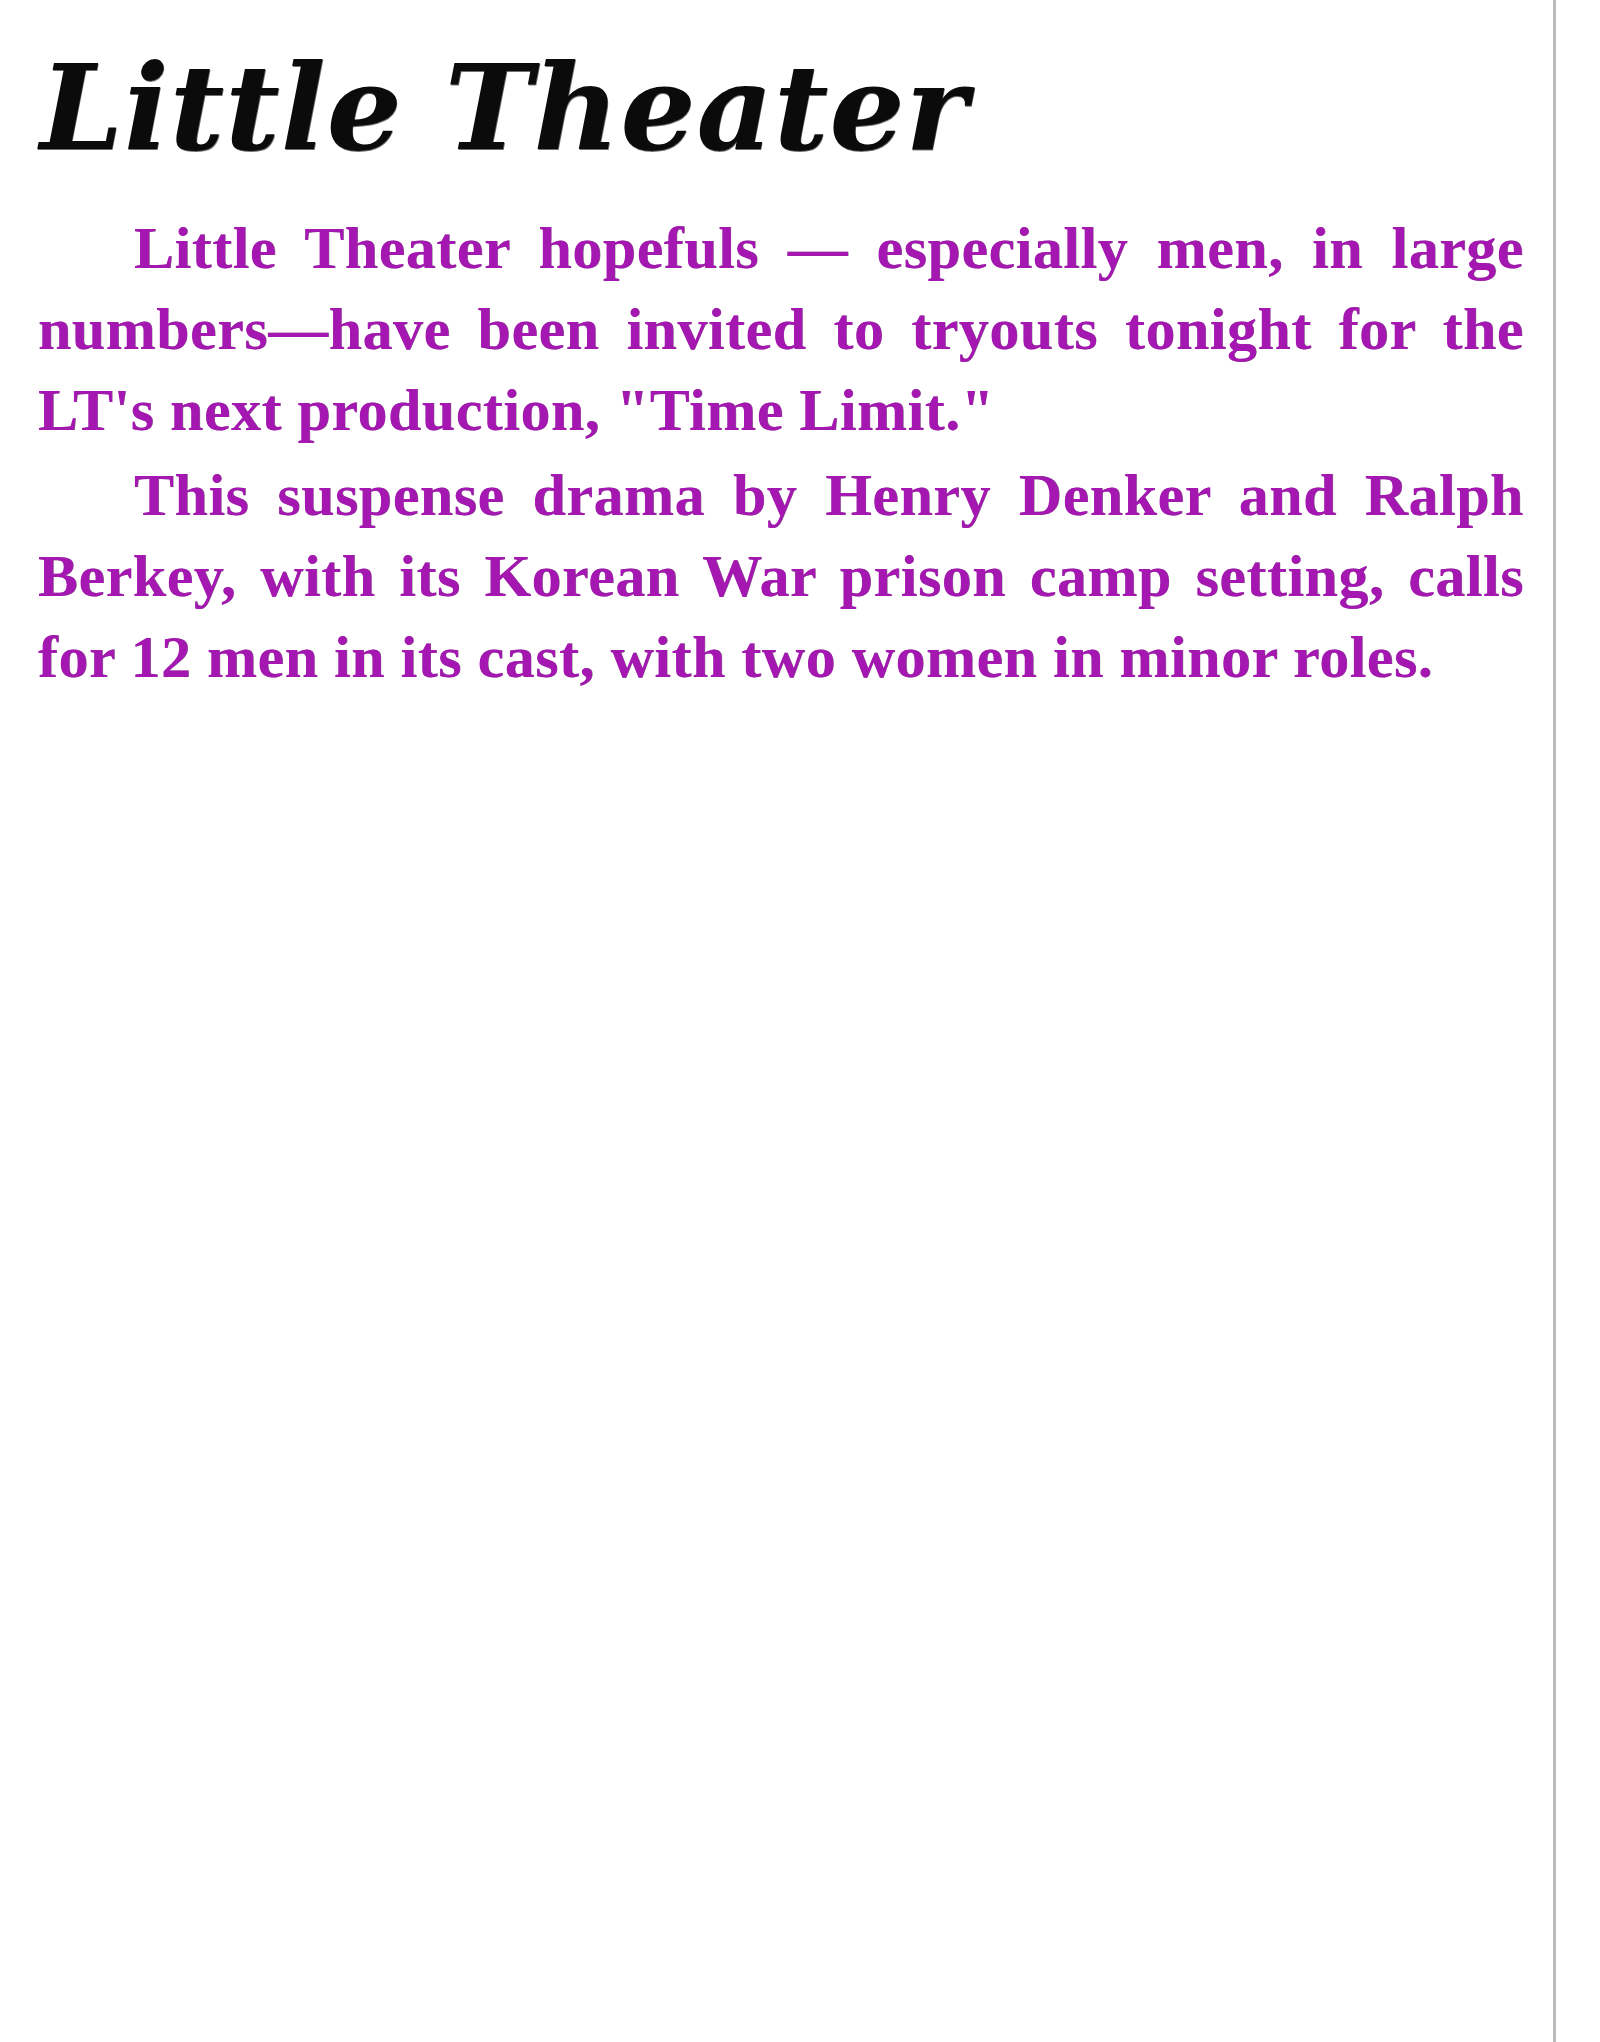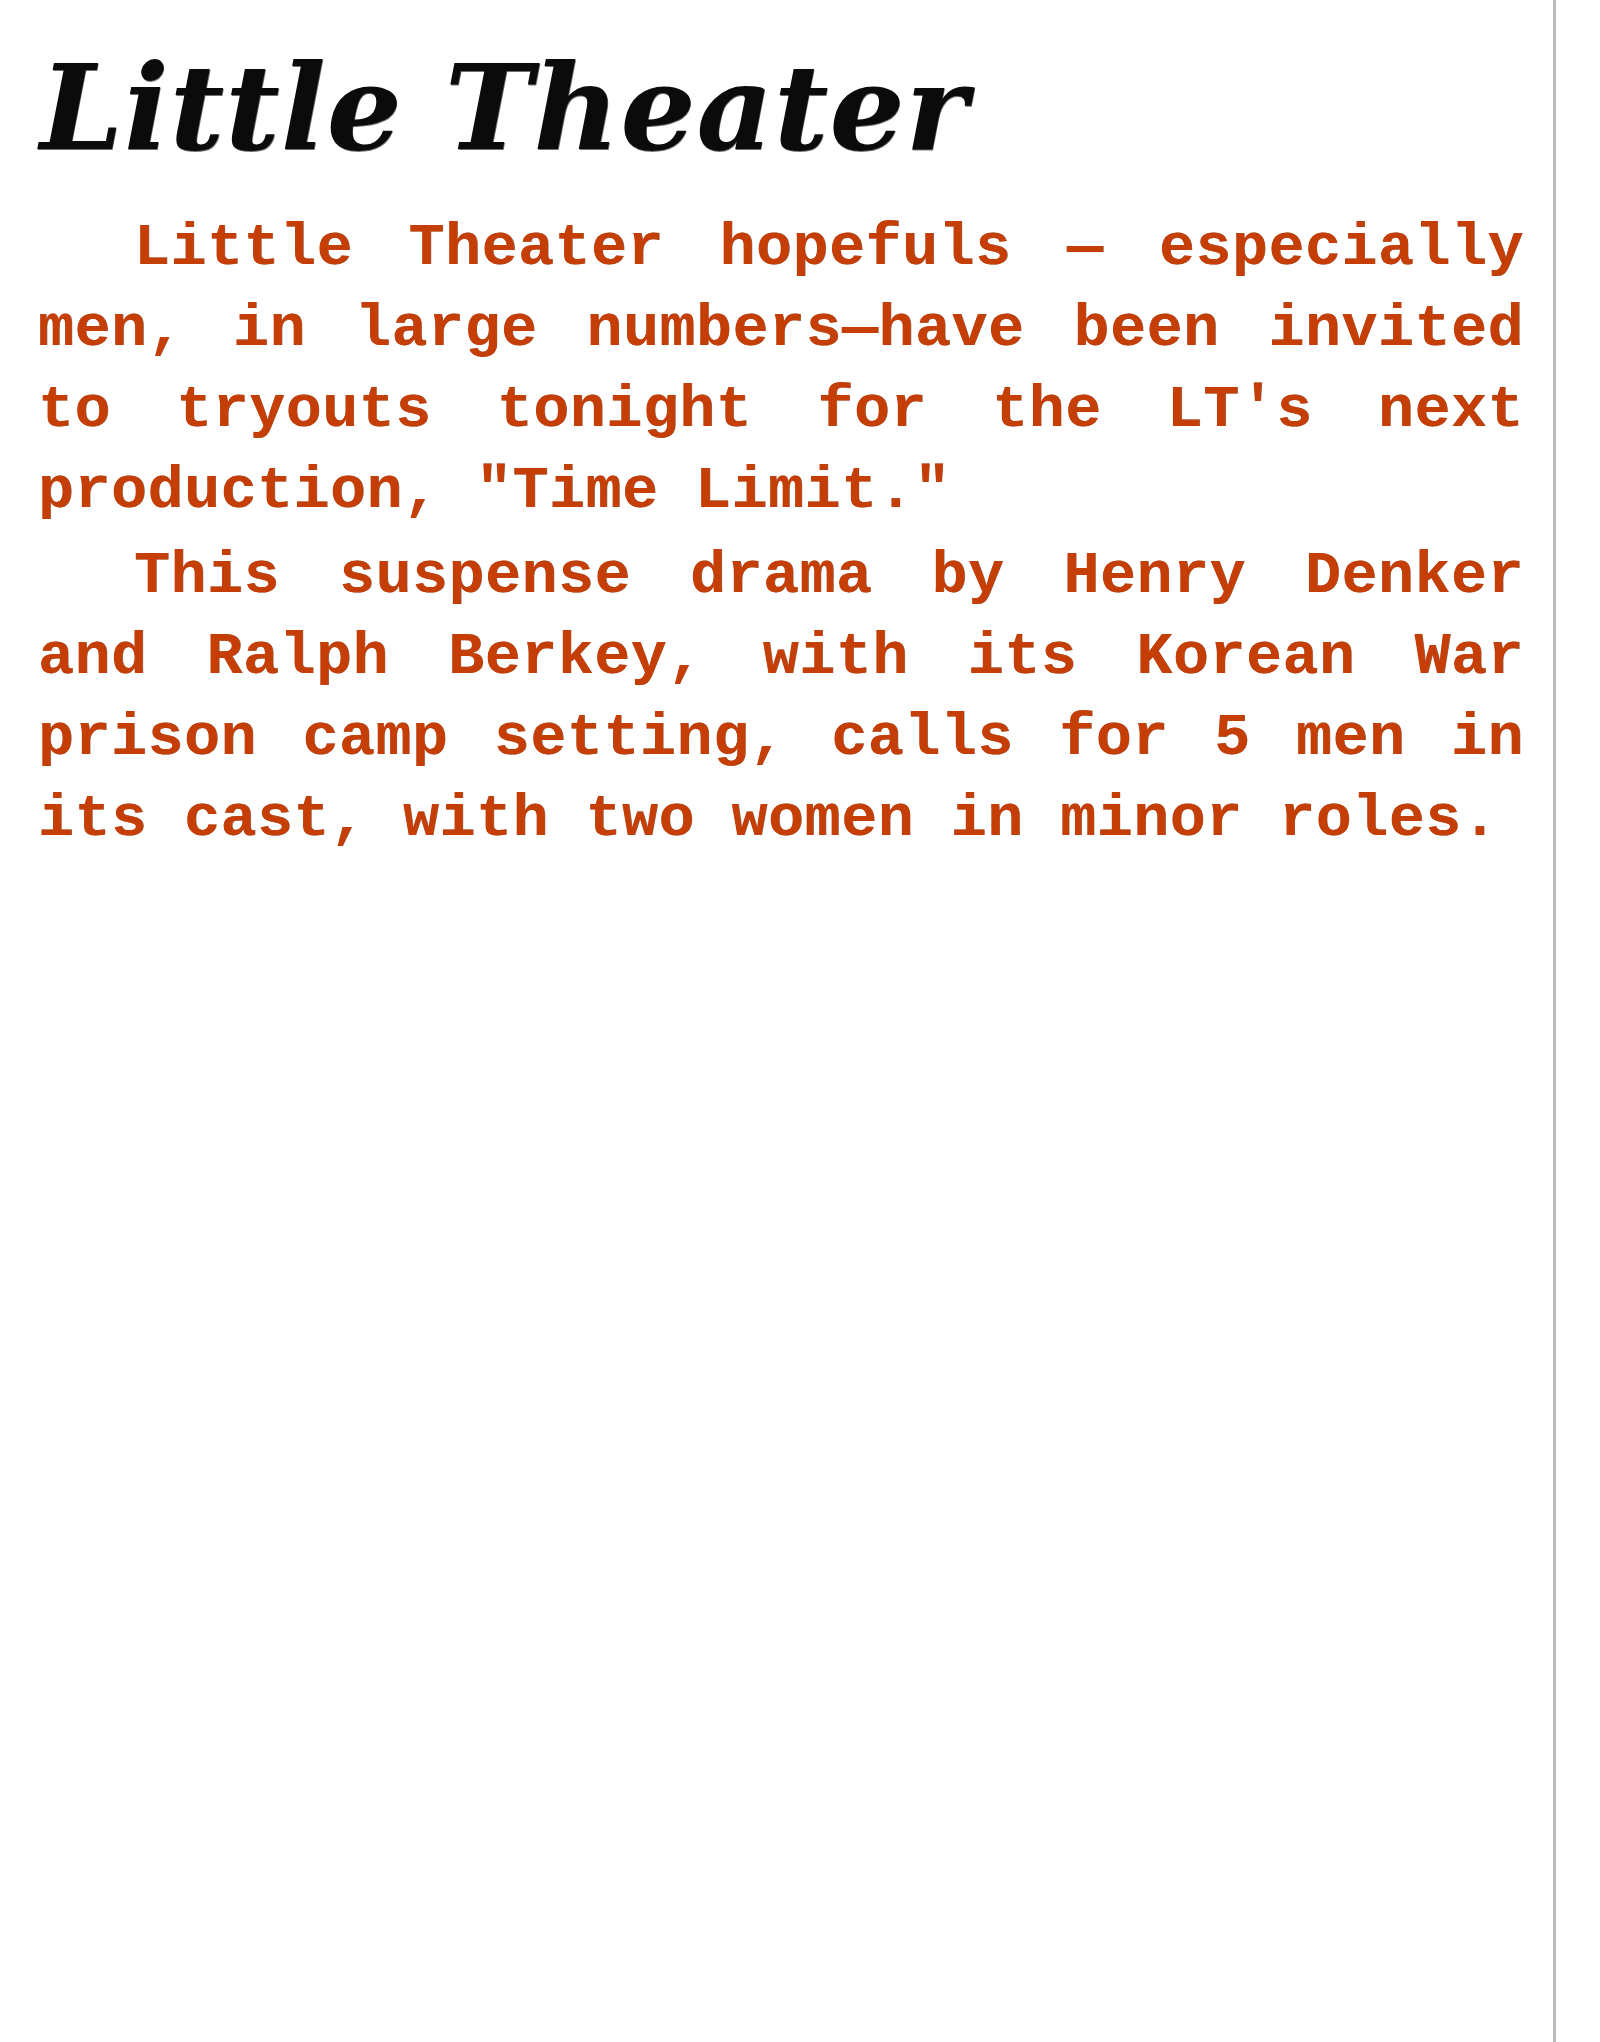--- a/index.html
+++ b/index.html
@@ -54,45 +54,45 @@
   .headline .line.second {
     padding-left: 6px;
   }
 
   .body-copy {
     margin: 14px 0 0 0;
     padding: 0 6px 0 8px;
   }
 
   .para {
-    font-family: Liberation Mono, monospace;
+    font-family: Liberation Serif, serif;
     font-weight: 700;
     font-size: 60px;
     line-height: 1.35;
     text-align: justify;
     text-align-last: left;
     margin: 0 0 4px 0;
     text-indent: 96px;
     letter-spacing: 0.5px;
-    color: #c2410c;
+    color: #a21caf;
     text-shadow: 0.4px 0.4px 0 rgba(0,0,0,0.45);
   }
   .para.last {
     margin-bottom: 0;
   }
 </style>
 </head>
 <body>
 
 <div class="clipping">
 
   <div class="column-rule"></div>
 
   <h1 class="headline">
     <span class="line">Little Theater</span>
   </h1>
 
   <div class="body-copy">
     <p class="para">Little Theater hopefuls — especially men, in large numbers—have been invited to tryouts tonight for the LT's next production, "Time Limit."</p>
-    <p class="para">This suspense drama by Henry Denker and Ralph Berkey, with its Korean War prison camp setting, calls for 5 men in its cast, with two women in minor roles.</p>
+    <p class="para">This suspense drama by Henry Denker and Ralph Berkey, with its Korean War prison camp setting, calls for 12 men in its cast, with two women in minor roles.</p>
   </div>
 
 </div>
 
 </body></html>

